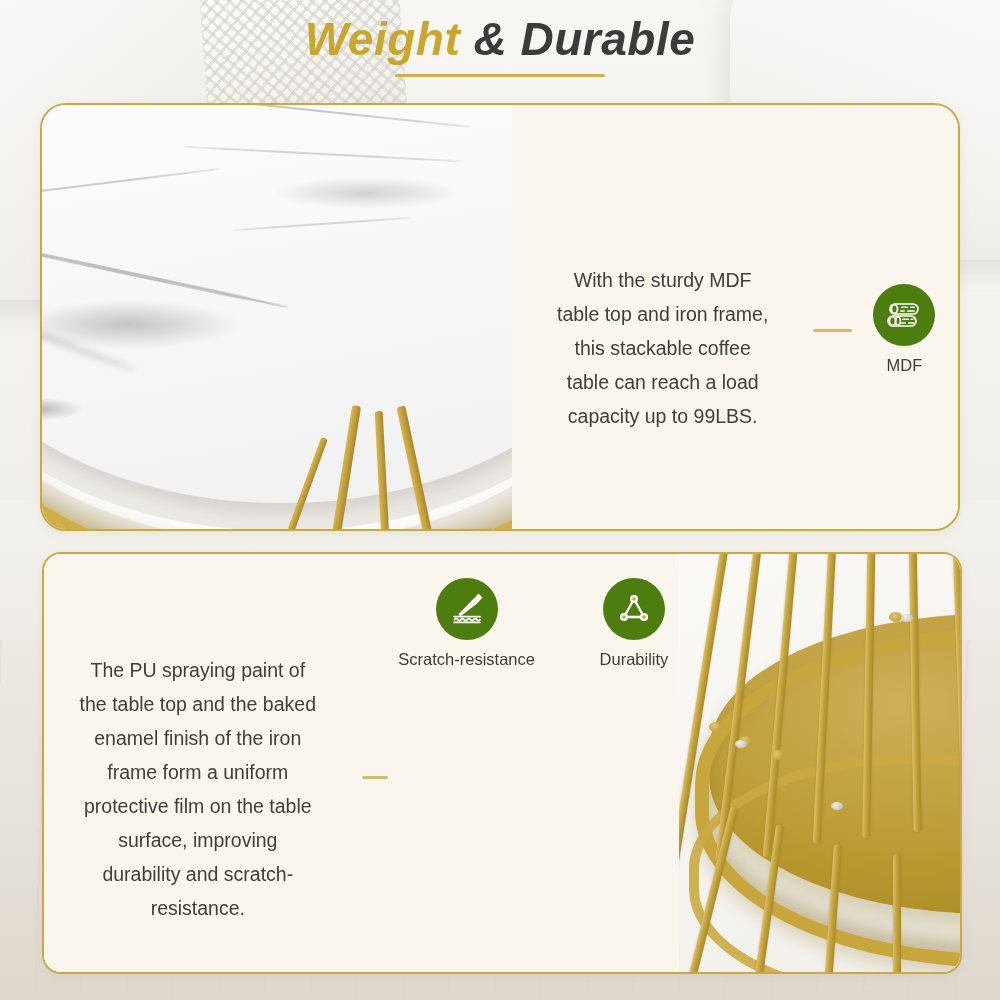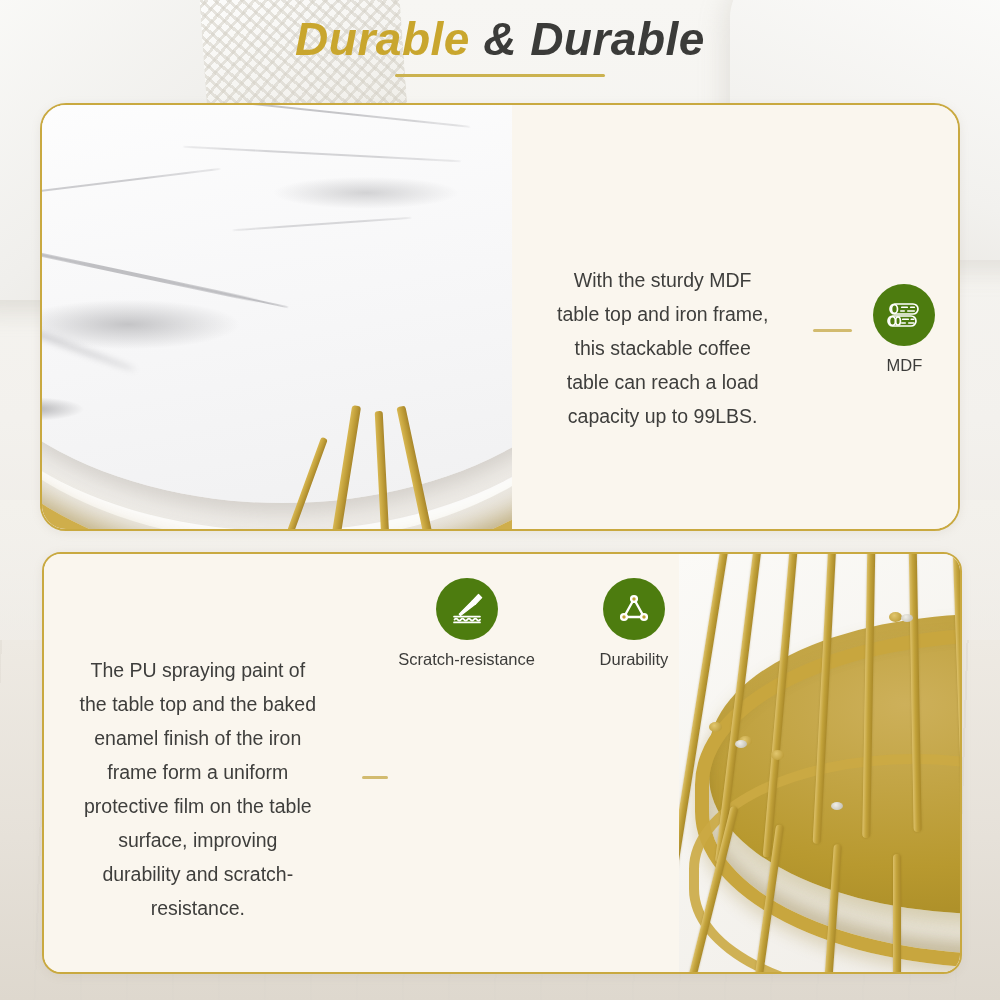--- a/index.html
+++ b/index.html
@@ -132,21 +132,21 @@
   <div class="bg">
     <div class="bg-sofa-l"></div>
     <div class="bg-sofa-r"></div>
     <div class="bg-pillow"></div>
     <div class="bg-floor2"></div>
     <div class="bg-floor"></div>
   </div>
 
   <div class="header">
     <h1 class="title">
-      <span class="t-gold">Durable</span>
+      <span class="t-gold">Weight</span>
       <span class="t-dark">&amp; Durable</span>
     </h1>
     <div class="title-rule"></div>
   </div>
 
   <div class="panel" id="panel-1">
     <div class="panel-inner">
 
       <div class="photo photo-marble">
         <div class="marble-top">

